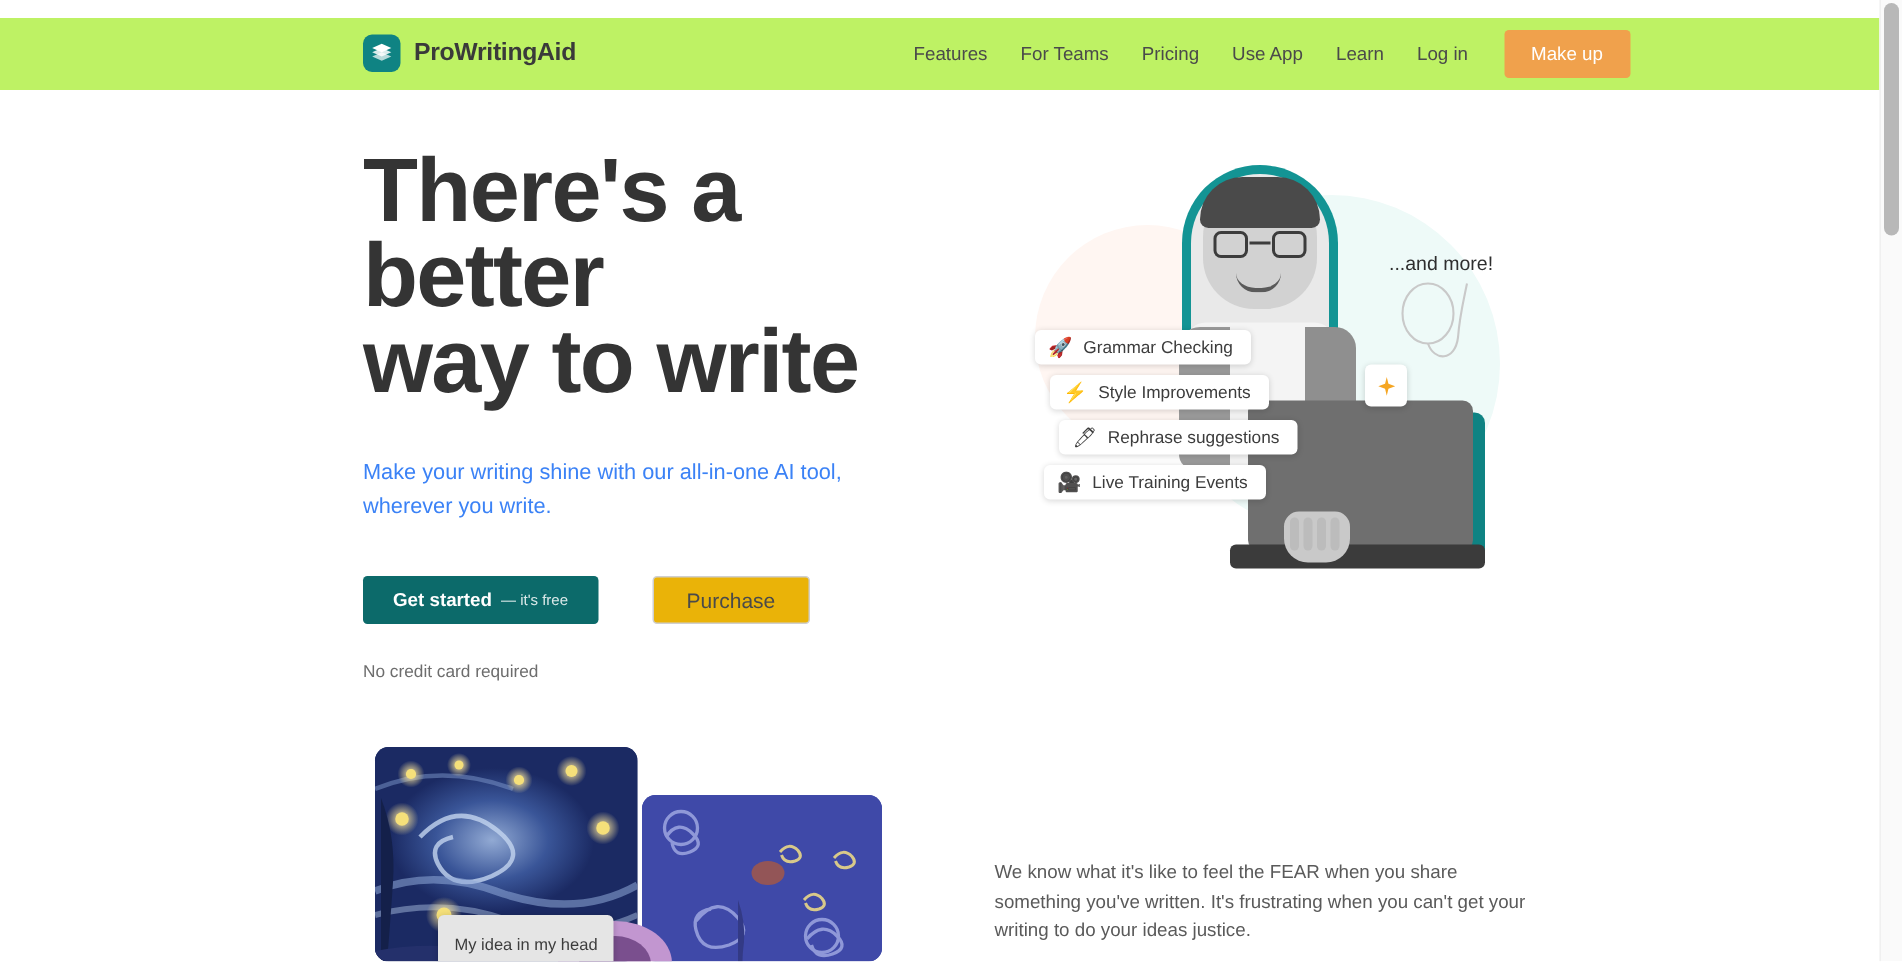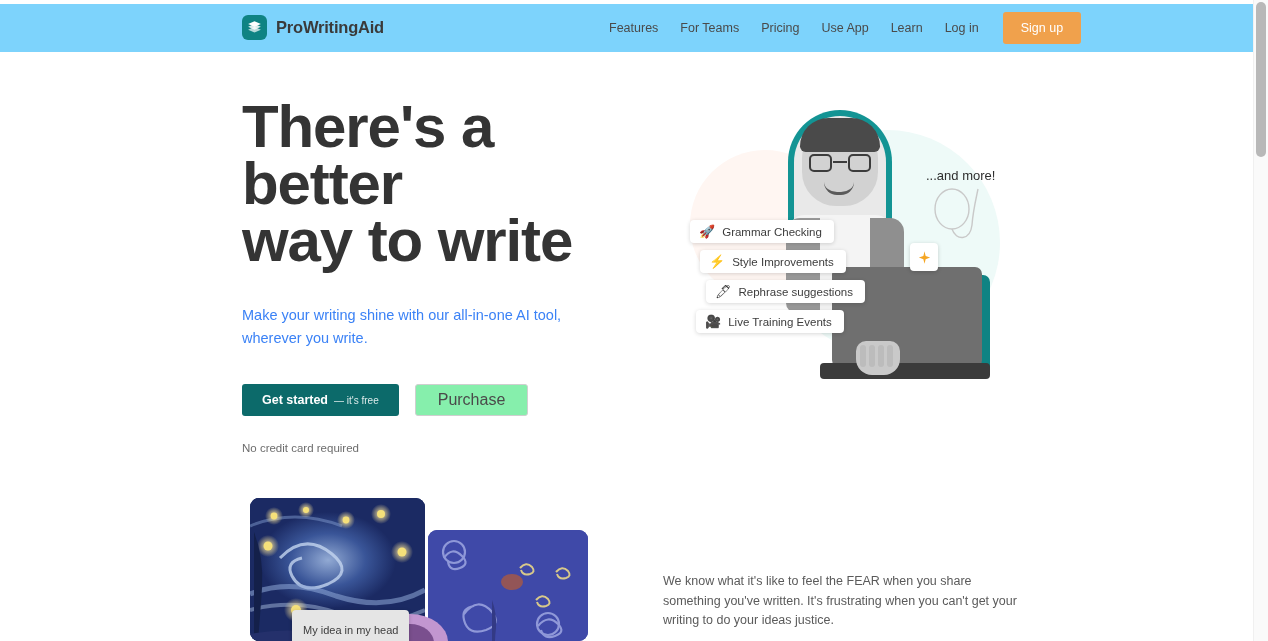--- a/index.html
+++ b/index.html
@@ -34,23 +34,23 @@
   .scroll-arrow-up {
     position: absolute; top: 2px; right: 4px;
     width: 0; height: 0;
     border-left: 3px solid transparent;
     border-right: 3px solid transparent;
     border-bottom: 4px solid #d8d8d8;
   }
 
   
   .header {
-    position: absolute; top: 4px; left: 0;
+    position: absolute; top: 12px; left: 0;
     width: 1253px; height: 48px;
-    background: #7dd3fc;
+    background: #bef264;
     display: flex; align-items: center;
   }
   .brand {
     position: absolute; left: 242px; top: 11px;
     display: flex; align-items: center; gap: 9px;
     text-decoration: none;
   }
   .brand-mark {
     width: 25px; height: 25px;
     border-radius: 6px;
@@ -127,31 +127,32 @@
     white-space: nowrap;
     font-family: "Liberation Sans", sans-serif;
   }
   .btn-primary .muted {
     font-weight: normal;
     opacity: .85;
     margin-left: 6px;
     font-size: 10px;
   }
   .btn-secondary {
-    background: #86efac;
+    background: #eab308;
     color: #4a4a4a;
     border: 1px solid #cfcfcf;
     border-radius: 3px;
     padding: 0 22px;
     height: 32px;
-    font-size: 16px;
+    font-size: 14px;
     cursor: pointer;
     display: inline-flex; align-items: center;
     white-space: nowrap;
     font-family: "Liberation Sans", sans-serif;
+    margin-left: 20px;
   }
   .hero-note {
     margin-top: 26px;
     font-size: 11.5px;
     color: #6d6d6d;
   }
 
   
   .hero-art {
     position: absolute; left: 660px; top: 95px;
@@ -400,21 +401,21 @@
       <span class="brand-name">ProWritingAid</span>
     </a>
 
     <nav class="nav">
       <a class="nav-link" href="#">Features</a>
       <a class="nav-link" href="#">For Teams</a>
       <a class="nav-link" href="#">Pricing</a>
       <a class="nav-link" href="#">Use App</a>
       <a class="nav-link" href="#">Learn</a>
       <a class="nav-link" href="#">Log in</a>
-      <button class="signup-btn">Sign up</button>
+      <button class="signup-btn">Make up</button>
     </nav>
   </div>
 
   <div class="hero-copy">
     <h1 class="hero-title">
       <span>There's a better</span><br>
       <span>way to write</span>
     </h1>
     <p class="hero-sub">Make your writing shine with our all-in-one AI tool, wherever you write.</p>
 

